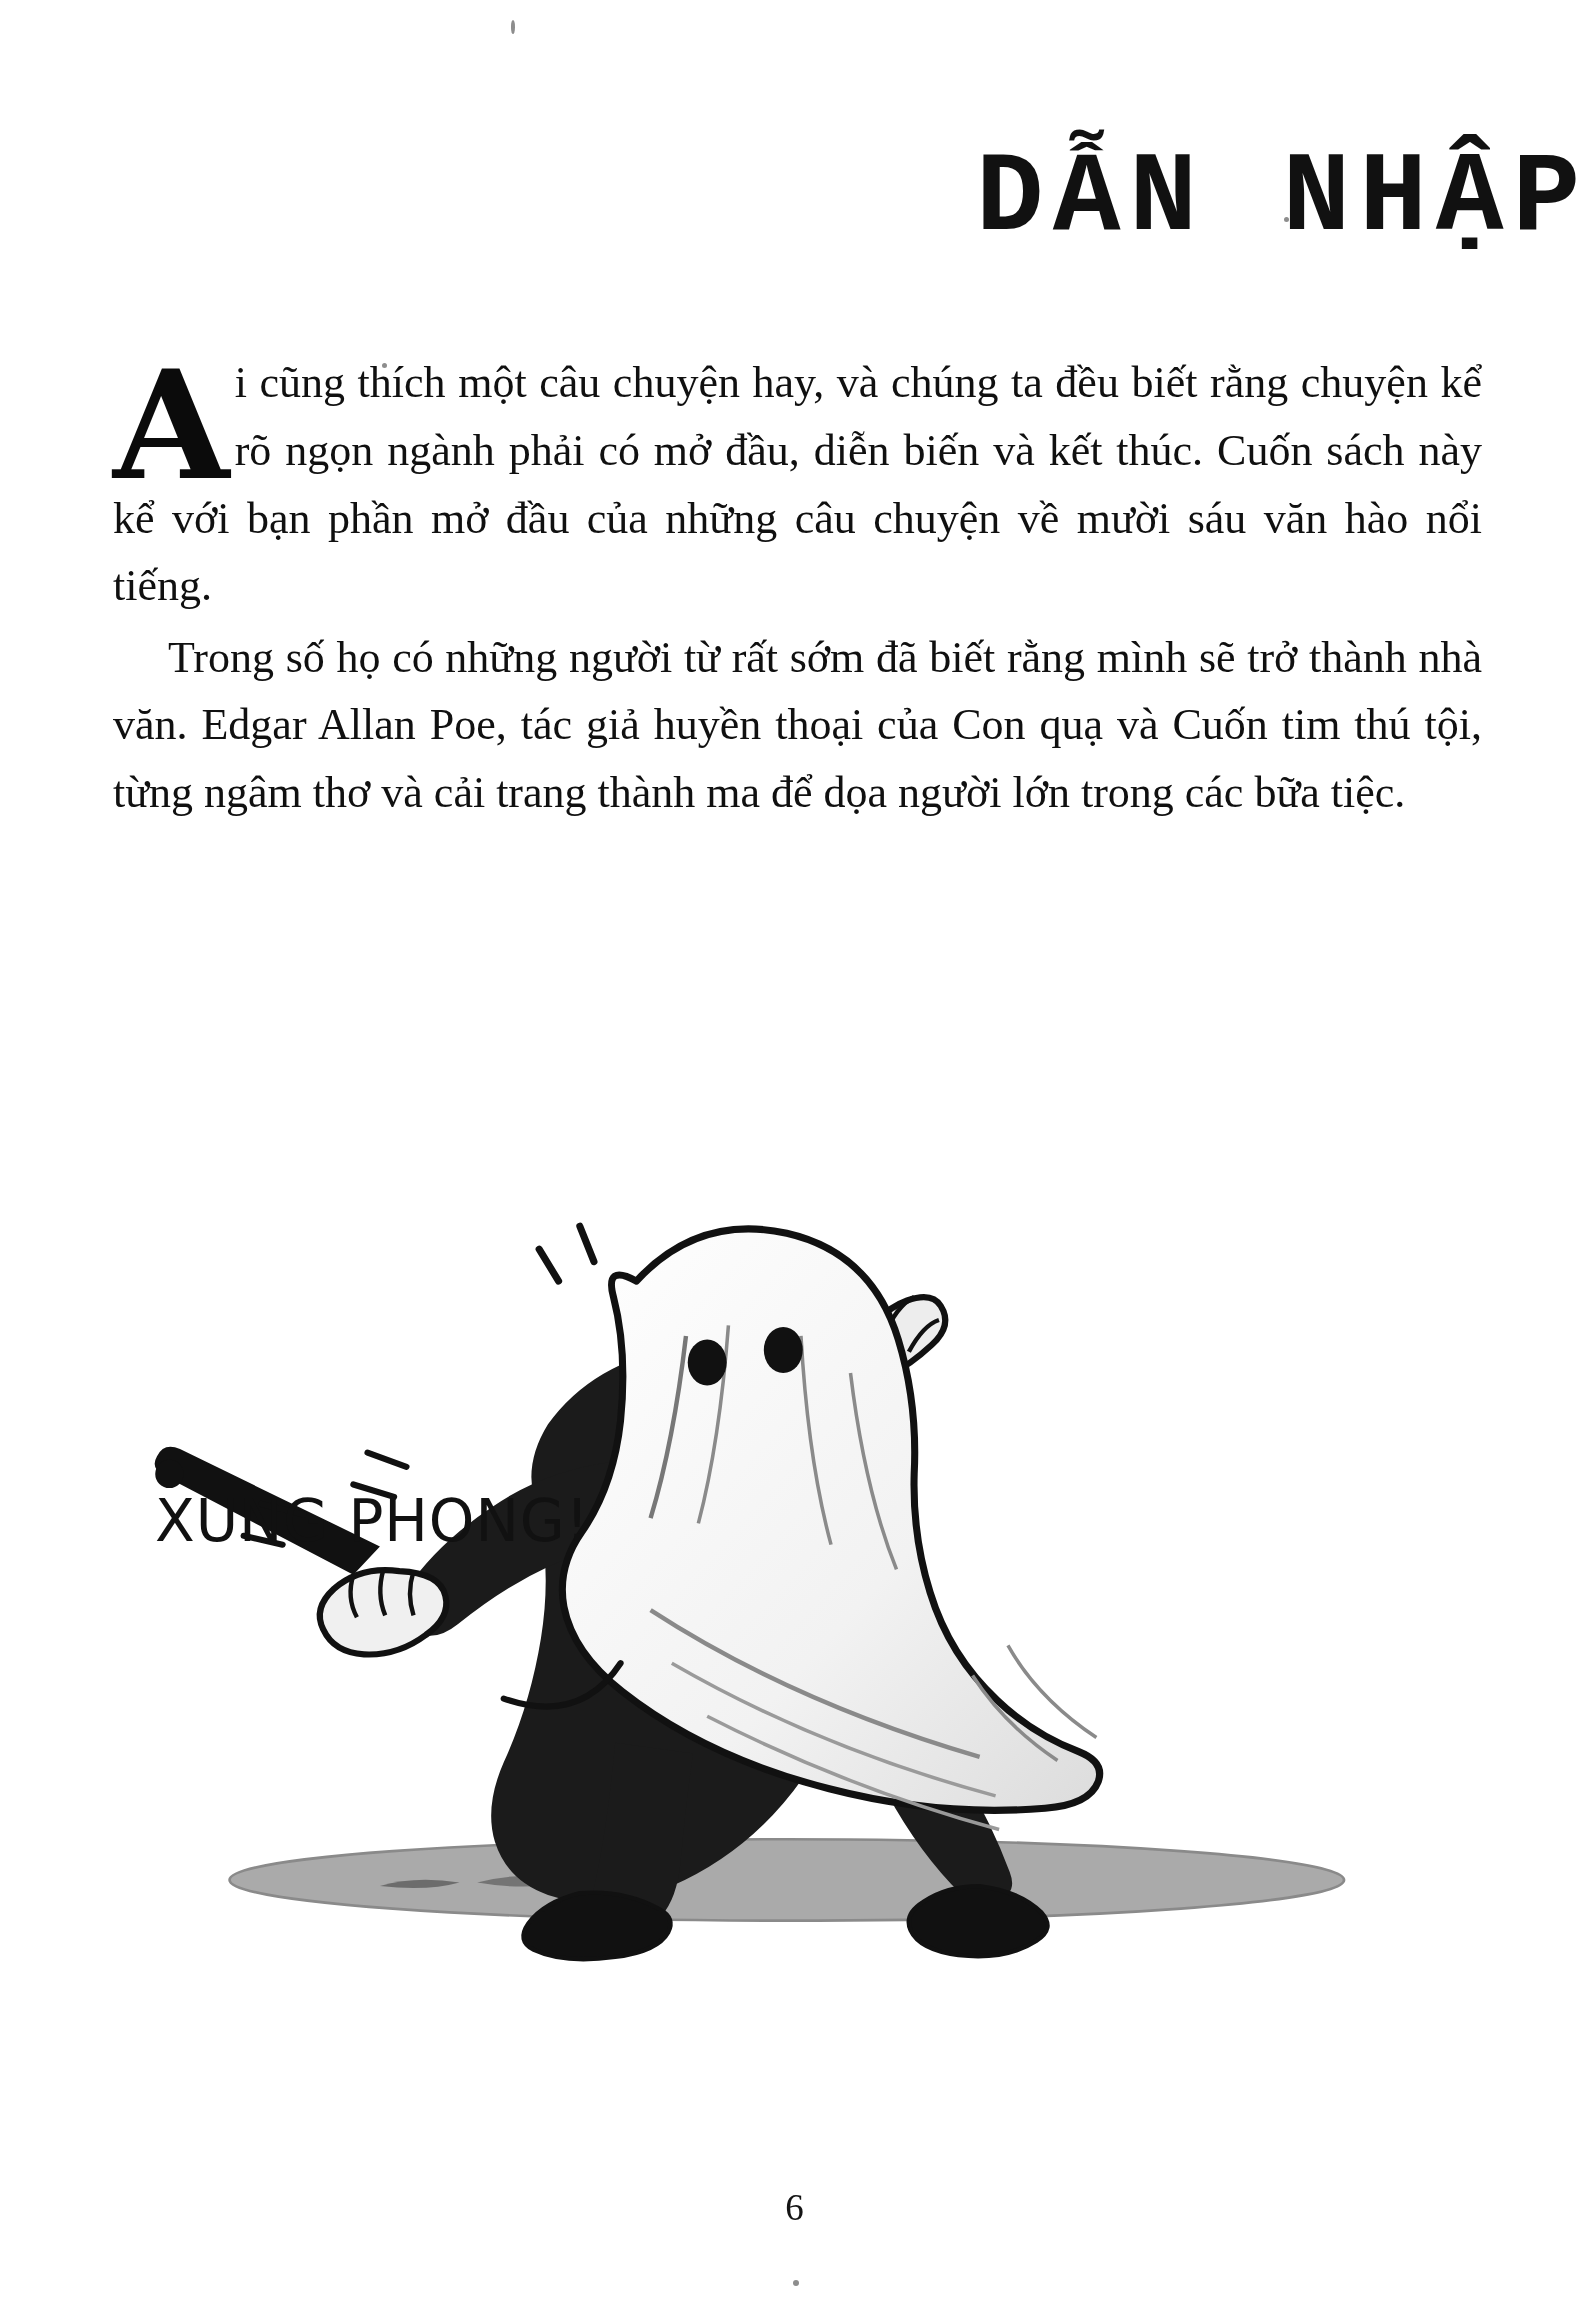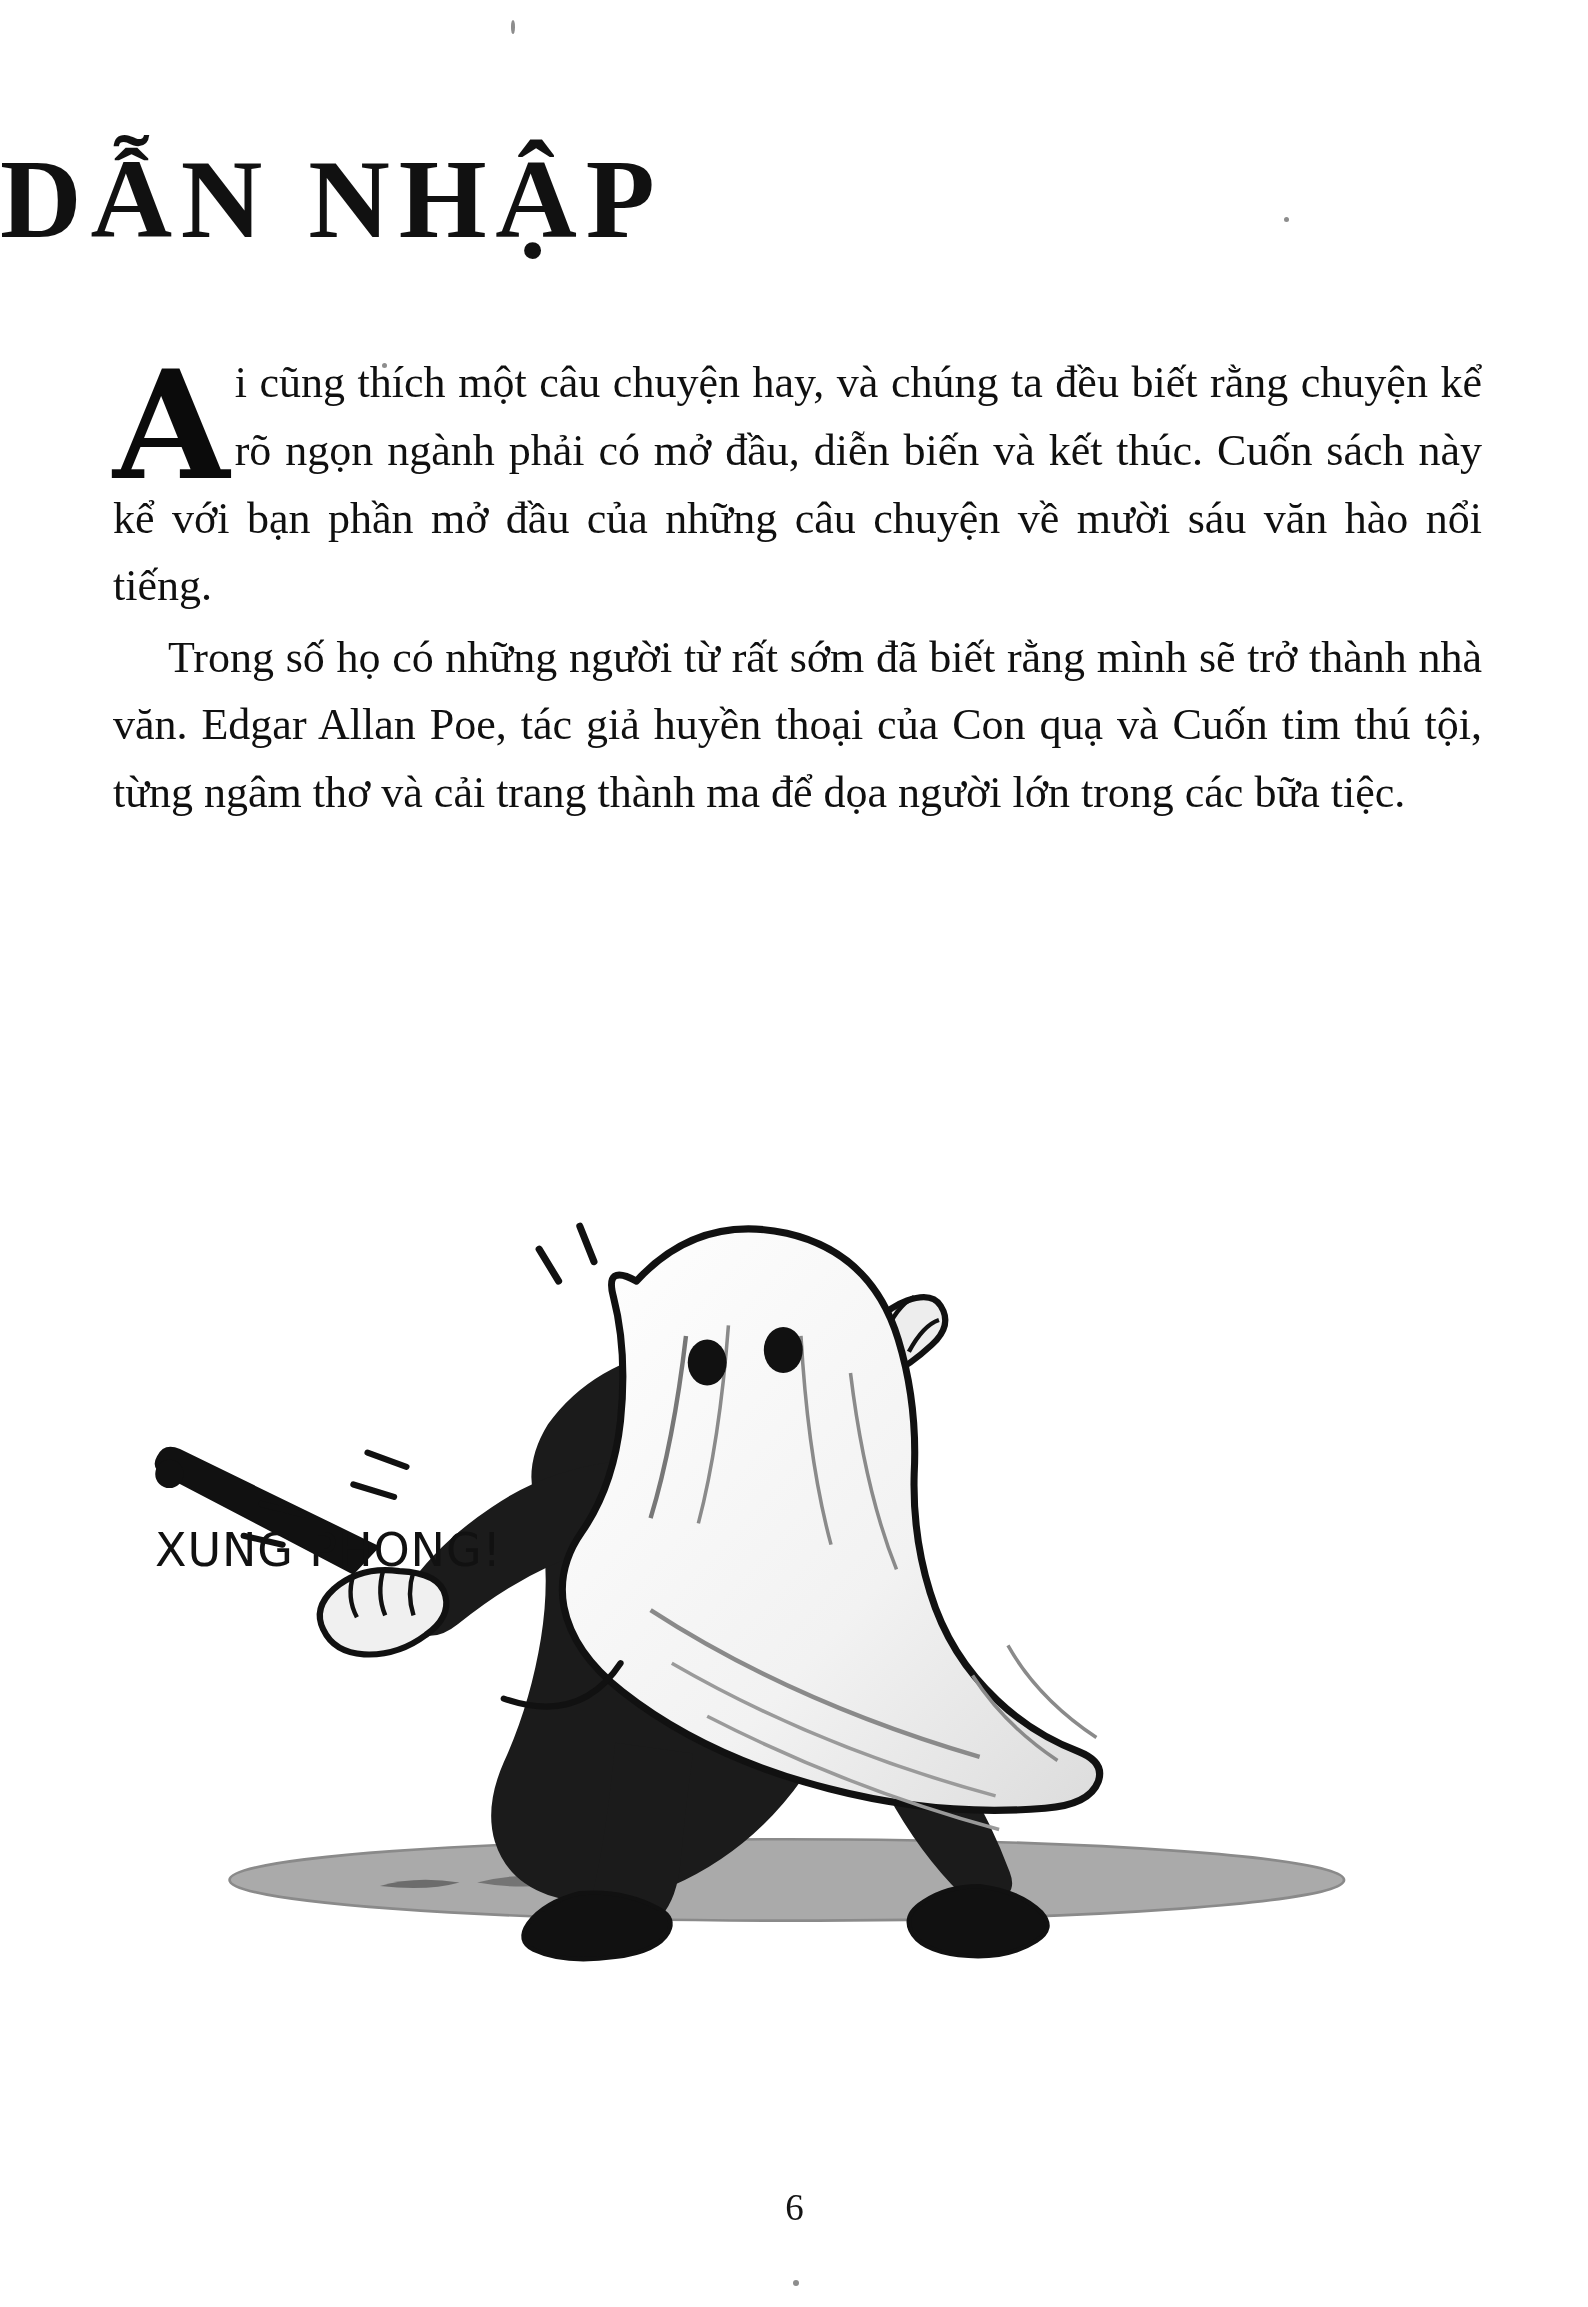--- a/index.html
+++ b/index.html
@@ -21,22 +21,22 @@
     inset: 0;
     background: #ffffff;
   }
 
   
   .chapter-title {
     position: absolute;
     top: 64px;
     left: 0;
     width: 100%;
-    text-align: left;
-    font-family: Liberation Serif, serif;
+    text-align: right;
+    font-family: Liberation Mono, monospace;
     font-weight: 700;
     font-size: 113px;
     letter-spacing: 8.8px;
     color: #111111;
     line-height: 1.05;
   }
 
   
   .body-text {
     position: absolute;
@@ -79,23 +79,23 @@
   }
   .illustration svg {
     display: block;
     width: 100%;
     height: 100%;
   }
 
   .speech-text {
     position: absolute;
     left: 155px;
-    top: 1523px;
+    top: 1487px;
     font-family: "DejaVu Sans", sans-serif;
-    font-size: 46px;
+    font-size: 58px;
     letter-spacing: 0.9px;
     color: #111111;
   }
 
   
   .page-number {
     position: absolute;
     bottom: 78px;
     left: 0;
     width: 100%;

